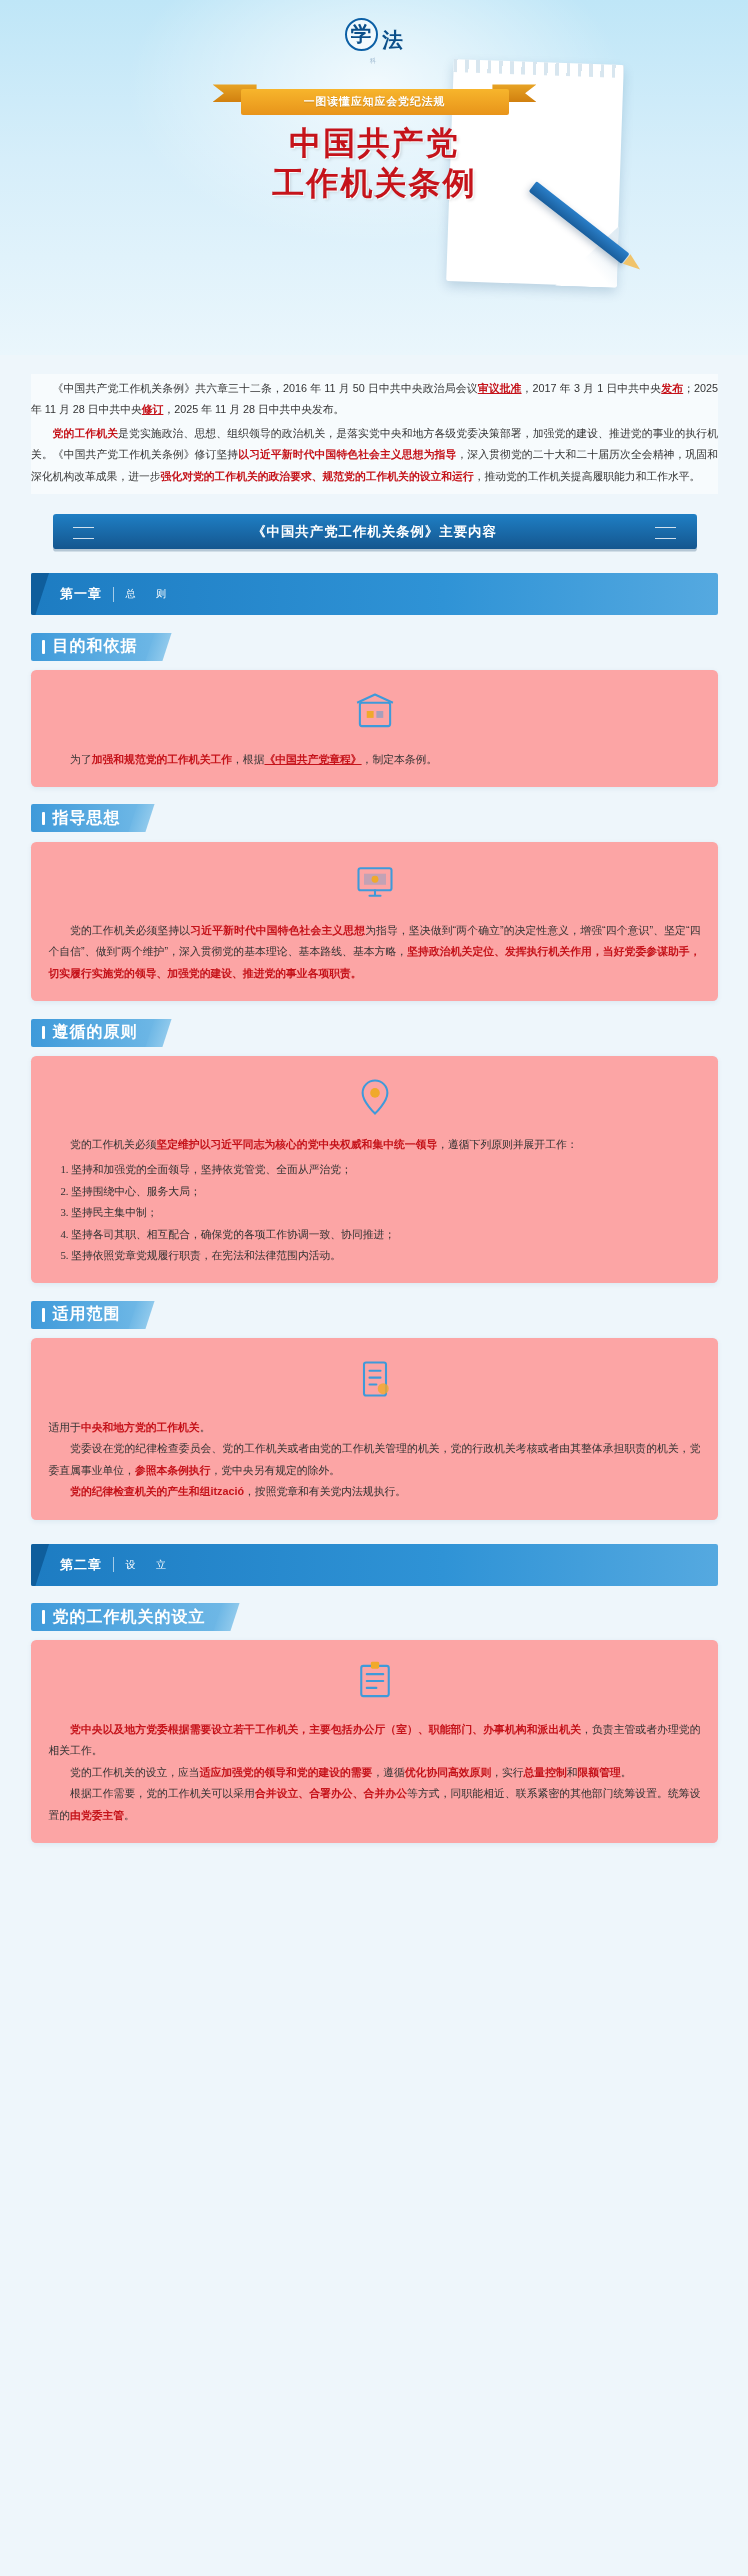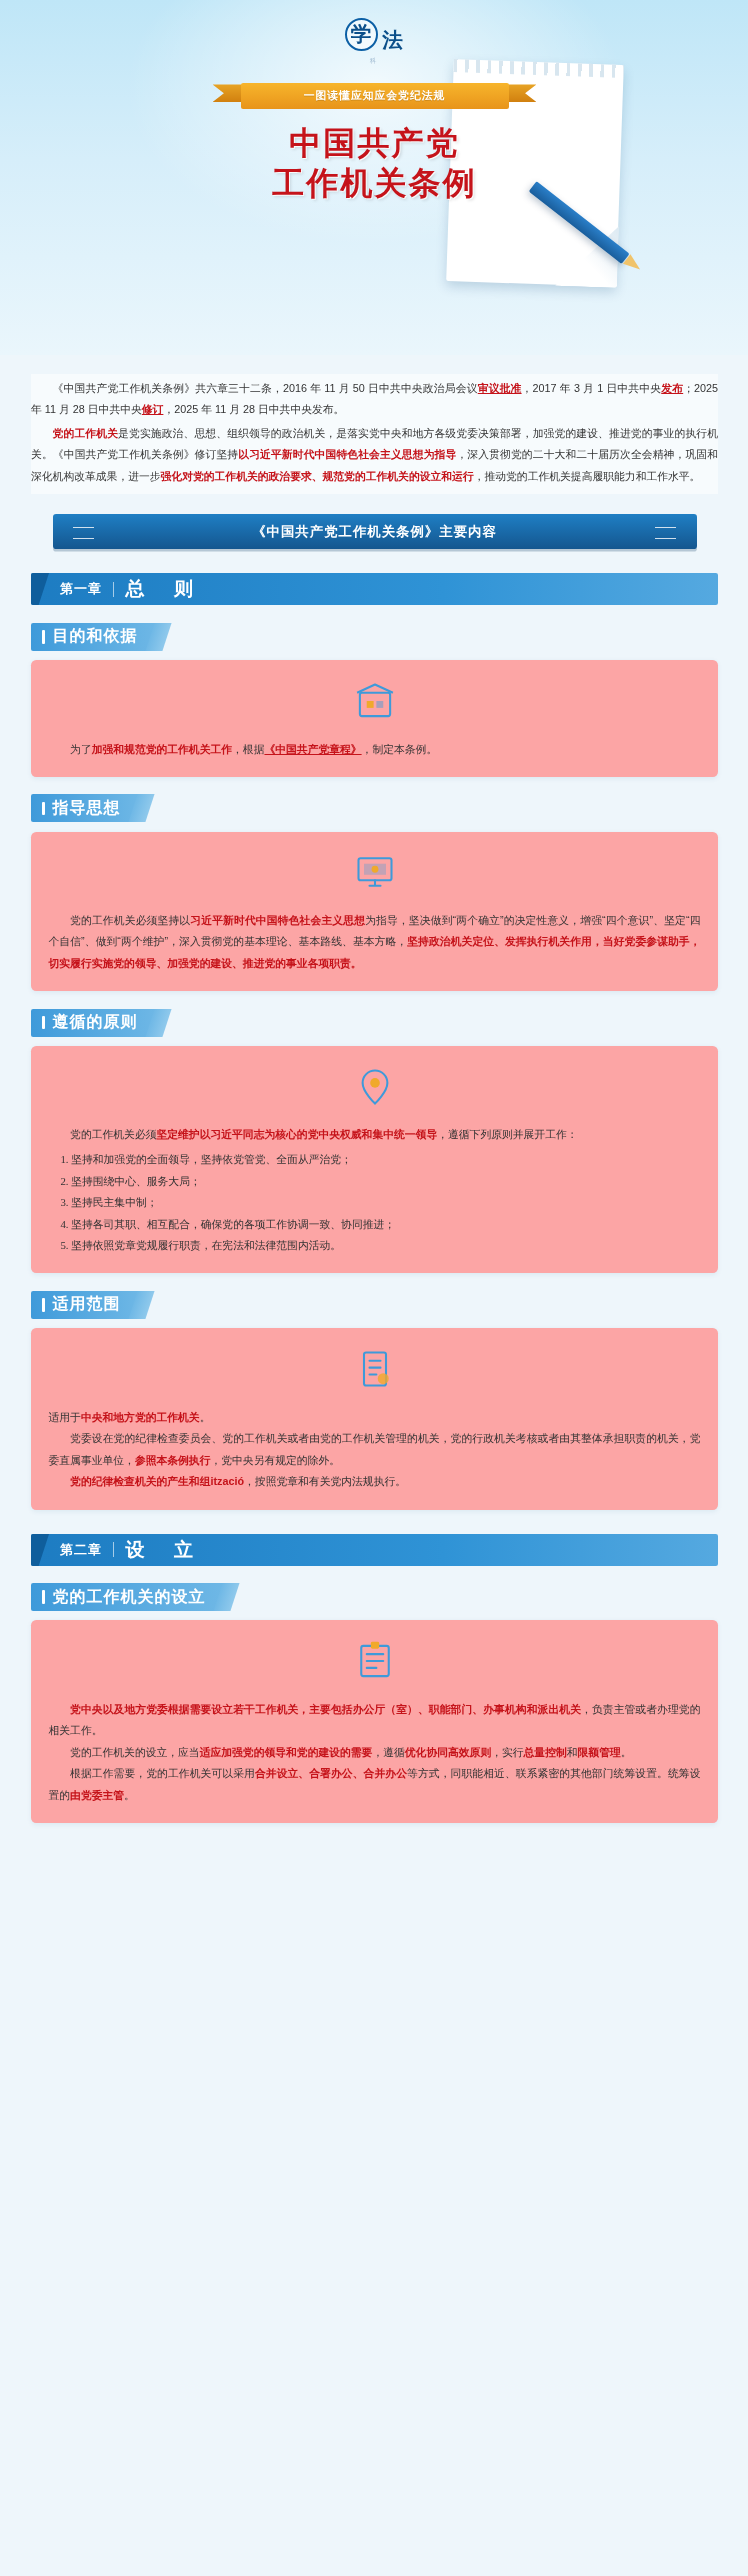--- a/index.html
+++ b/index.html
@@ -55,21 +55,21 @@
     display: flex; align-items: center; justify-content: center;
     background: rgba(255,255,255,0.5);
   }
 
   .ribbon {
     position: relative;
     margin: 13.4px auto 0;
     width: 330px; height: 26px;
   }
   .ribbon-body {
-    position: absolute; left: 31px; right: 31px; top: 3px; height: 26px;
+    position: absolute; left: 31px; right: 31px; top: 9px; height: 26px;
     background: linear-gradient(180deg, #f7b52c, #e8941a);
     border-radius: 2.1px;
     display: flex; align-items: center; justify-content: center;
     color: #ffffff;
     font-size: 10.8px;
     letter-spacing: 1px;
     font-weight: bold;
     text-shadow: 0 0.5px 0.5px rgba(0,0,0,0.15);
     z-index: 2;
   }
@@ -171,21 +171,21 @@
     content: "";
     position: absolute; top: 12.4px; width: 20.6px; height: 10.3px;
     border-top: 1.5px solid rgba(255,255,255,0.8);
     border-bottom: 1.5px solid rgba(255,255,255,0.8);
   }
   .section-banner:before { left: 20.6px; }
   .section-banner:after { right: 20.6px; }
 
   .chapter {
     margin: 24px 31px 0;
-    height: 32px;
+    height: 42px;
     background: linear-gradient(90deg, #1d7cc2 0%, #2f93d6 60%, #55a9e0 100%);
     border-radius: 2.1px;
     display: flex; align-items: center;
     position: relative;
     overflow: hidden;
   }
   .chapter:before {
     content: "";
     position: absolute; left: 0; top: 0; bottom: 0; width: 17.5px;
     background: #0f5e9c;
@@ -194,21 +194,21 @@
   }
   .chapter-no {
     color: #fff; font-size: 13px; font-weight: bold;
     margin-left: 29px; letter-spacing: 1px;
   }
   .chapter-sep {
     width: 1px; height: 14.4px; background: rgba(255,255,255,0.6);
     margin: 0 11.3px;
   }
   .chapter-name {
-    color: #fff; font-size: 19px; font-weight: bold; letter-spacing: 5.2px;
+    color: #fff; font-size: 10px; font-weight: normal; letter-spacing: 5.2px;
   }
 
   .block { margin: 17.5px 31px 0; }
   .sub-head {
     display: inline-flex; align-items: center;
     height: 28px;
     background: linear-gradient(90deg, #3e9ada 0%, #6fb8e6 100%);
     border-radius: 2.1px;
     padding: 0 20.6px 0 11.3px;
     position: relative;

